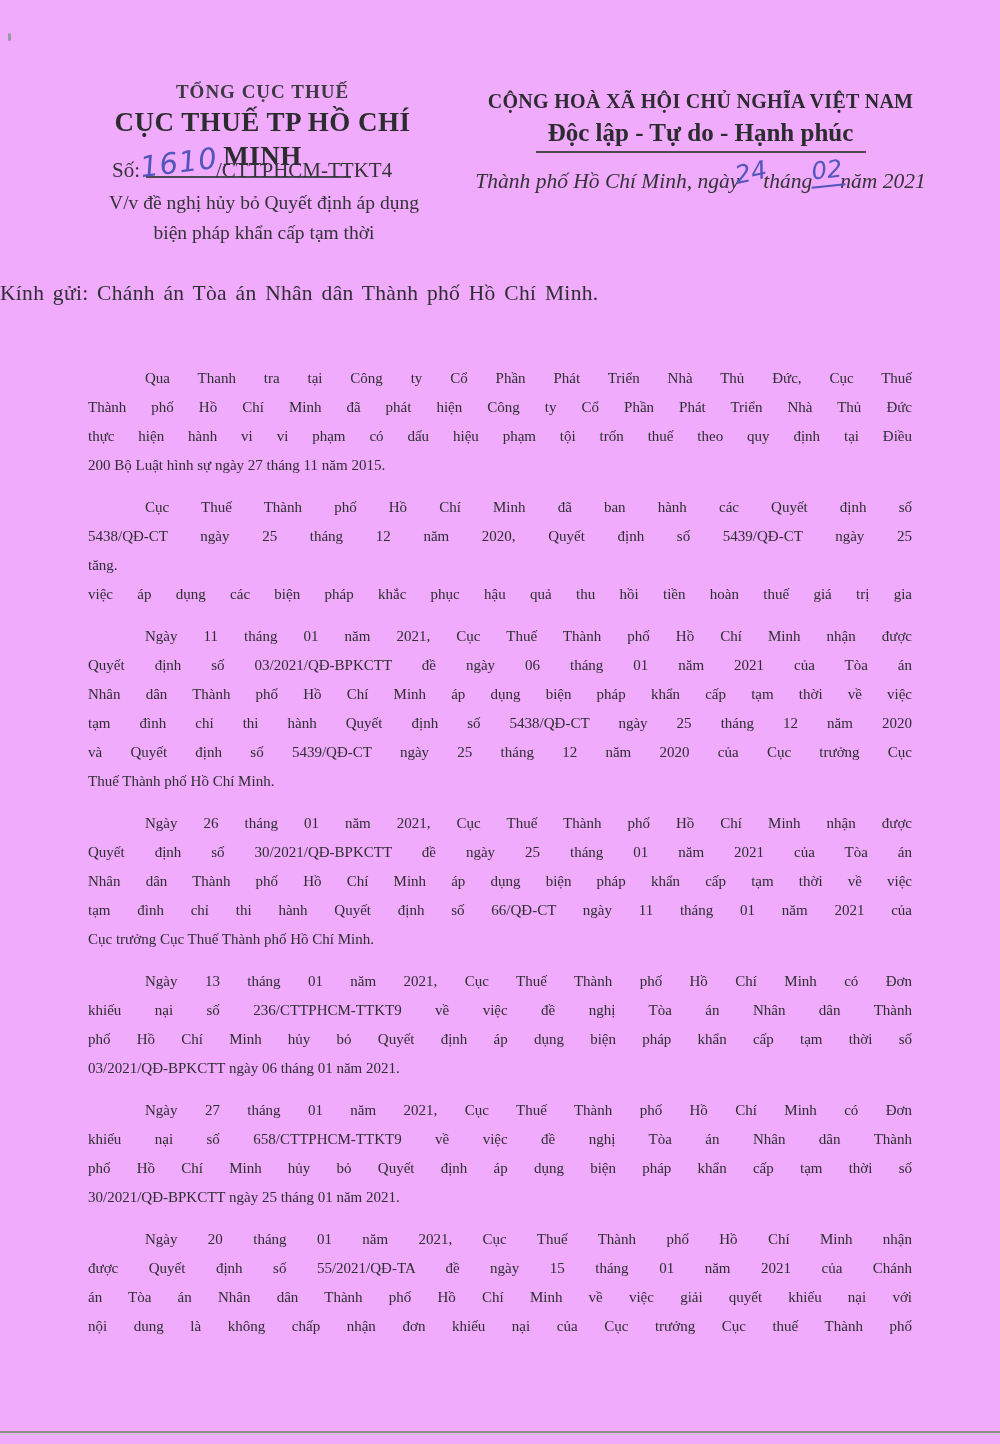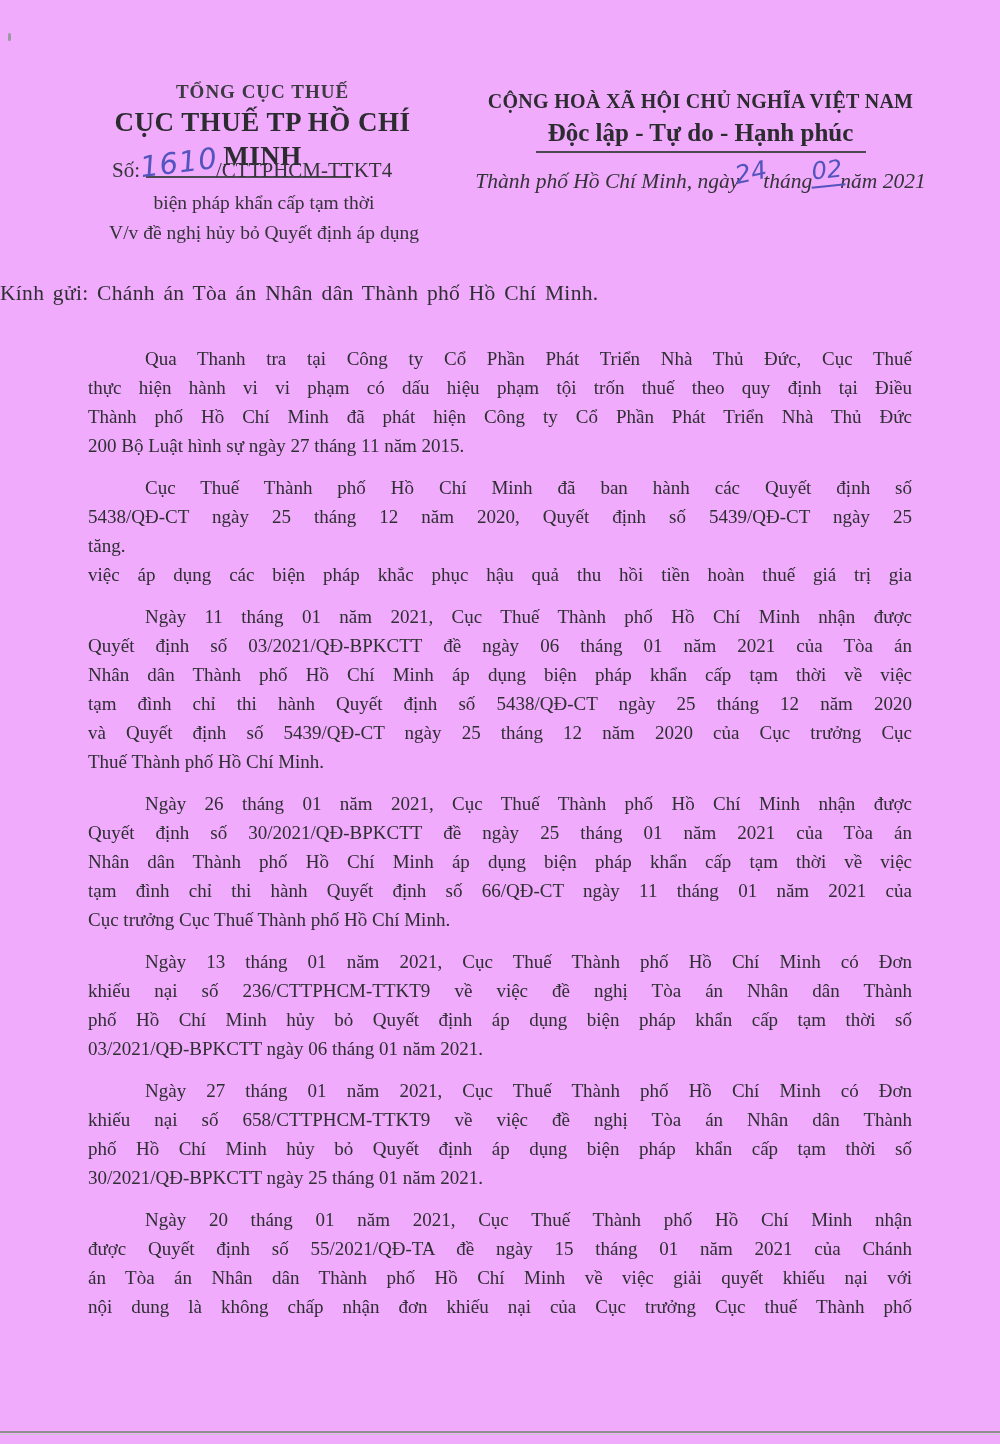--- a/index.html
+++ b/index.html
@@ -50,22 +50,22 @@
     text-align:center;font-size:19.5px;line-height:1.55;color:#333338;
   }
   
   .salutation{
     position:absolute;left:0;top:281px;width:100%;
     text-align:left;font-size:21.5px;color:#2e2e33;
     word-spacing:3px;letter-spacing:.3px;
   }
   
   .body-text{
-    position:absolute;left:88px;top:344px;width:824px;
-    font-size:19px;color:#2e2e33;
+    position:absolute;left:88px;top:364px;width:824px;
+    font-size:15px;color:#2e2e33;
   }
   .para{margin:0 0 13px 0;}
   .line{
     line-height:29px;
     text-align:justify;text-align-last:justify;text-justify:inter-word;
     white-space:normal;
   }
   .line.first{padding-left:57px;}
   .line.lastline{text-align-last:left;}
   
@@ -110,31 +110,31 @@
   <div class="hdr-right">
     <div class="motto1">CỘNG HOÀ XÃ HỘI CHỦ NGHĨA VIỆT NAM</div>
     <div class="motto2">Độc lập - Tự do - Hạnh phúc</div>
     <div class="motto-underline"></div>
     <div class="dateline"><span>Thành phố Hồ Chí Minh, ngày</span><span class="hand day">24</span><span>tháng</span><span class="hand month">02</span><span>năm 2021</span></div>
   </div>
 
   <div class="num-row"><span>Số:</span><span class="hand serial">1610</span><span class="num-suffix">/CTTPHCM-TTKT4</span></div>
 
   <div class="subject">
+    <div>V/v đề nghị hủy bỏ Quyết định áp dụng</div>
     <div>biện pháp khẩn cấp tạm thời</div>
-    <div>V/v đề nghị hủy bỏ Quyết định áp dụng</div>
   </div>
 
   <div class="salutation">Kính gửi: Chánh án Tòa án Nhân dân Thành phố Hồ Chí Minh.</div>
 
   <div class="body-text">
       <div class="para">
         <div class="line first">Qua Thanh tra tại Công ty Cổ Phần Phát Triển Nhà Thủ Đức, Cục Thuế</div>
+        <div class="line">Thành phố Hồ Chí Minh đã phát hiện Công ty Cổ Phần Phát Triển Nhà Thủ Đức</div>
         <div class="line">thực hiện hành vi vi phạm có dấu hiệu phạm tội trốn thuế theo quy định tại Điều</div>
-        <div class="line">Thành phố Hồ Chí Minh đã phát hiện Công ty Cổ Phần Phát Triển Nhà Thủ Đức</div>
         <div class="line lastline">200 Bộ Luật hình sự ngày 27 tháng 11 năm 2015.</div>
       </div>
       <div class="para">
         <div class="line first">Cục Thuế Thành phố Hồ Chí Minh đã ban hành các Quyết định số</div>
         <div class="line">5438/QĐ-CT ngày 25 tháng 12 năm 2020, Quyết định số 5439/QĐ-CT ngày 25</div>
         <div class="line lastline">tăng.</div>
         <div class="line">việc áp dụng các biện pháp khắc phục hậu quả thu hồi tiền hoàn thuế giá trị gia</div>
       </div>
       <div class="para">
         <div class="line first">Ngày 11 tháng 01 năm 2021, Cục Thuế Thành phố Hồ Chí Minh nhận được</div>

